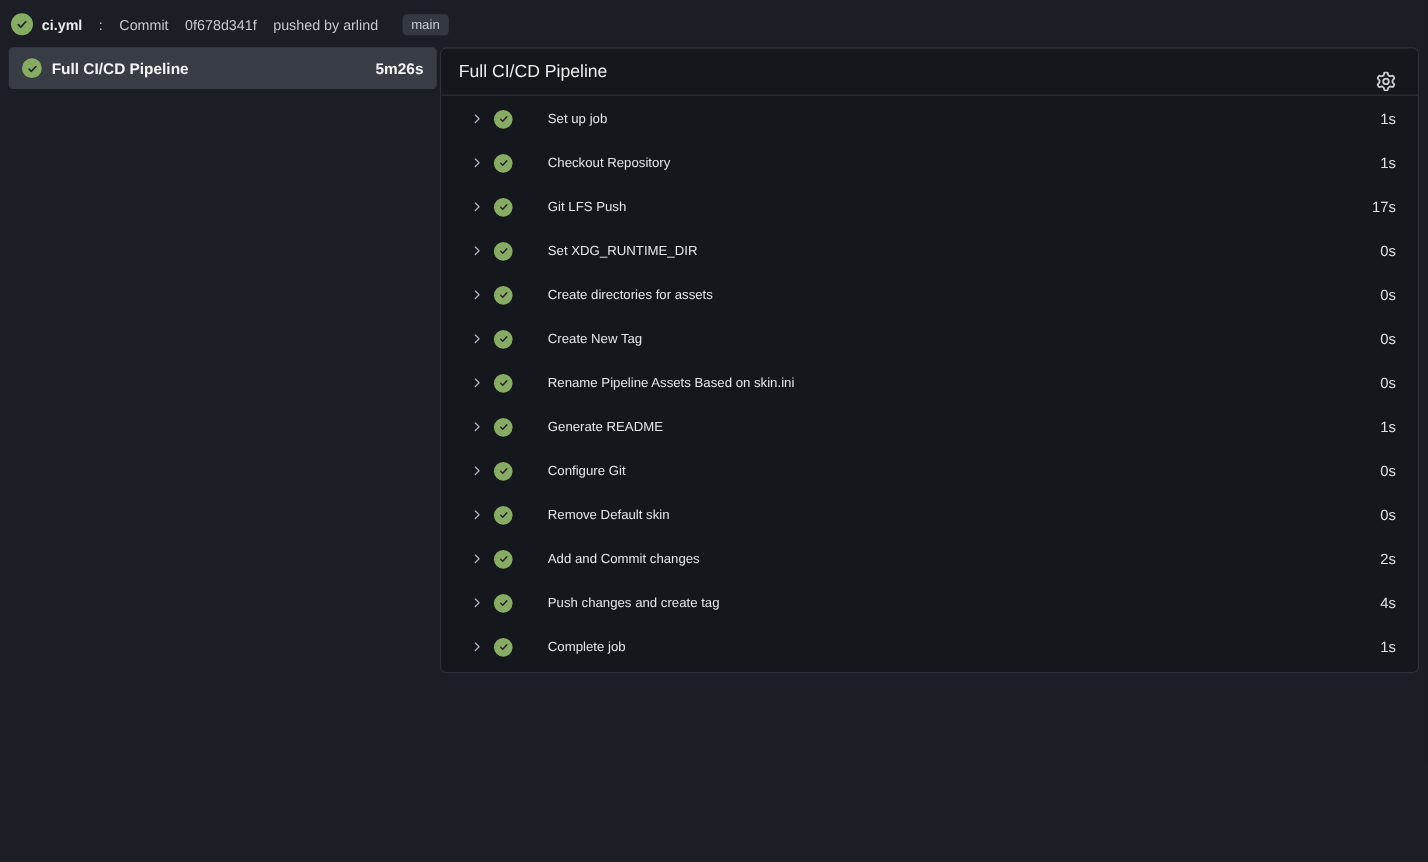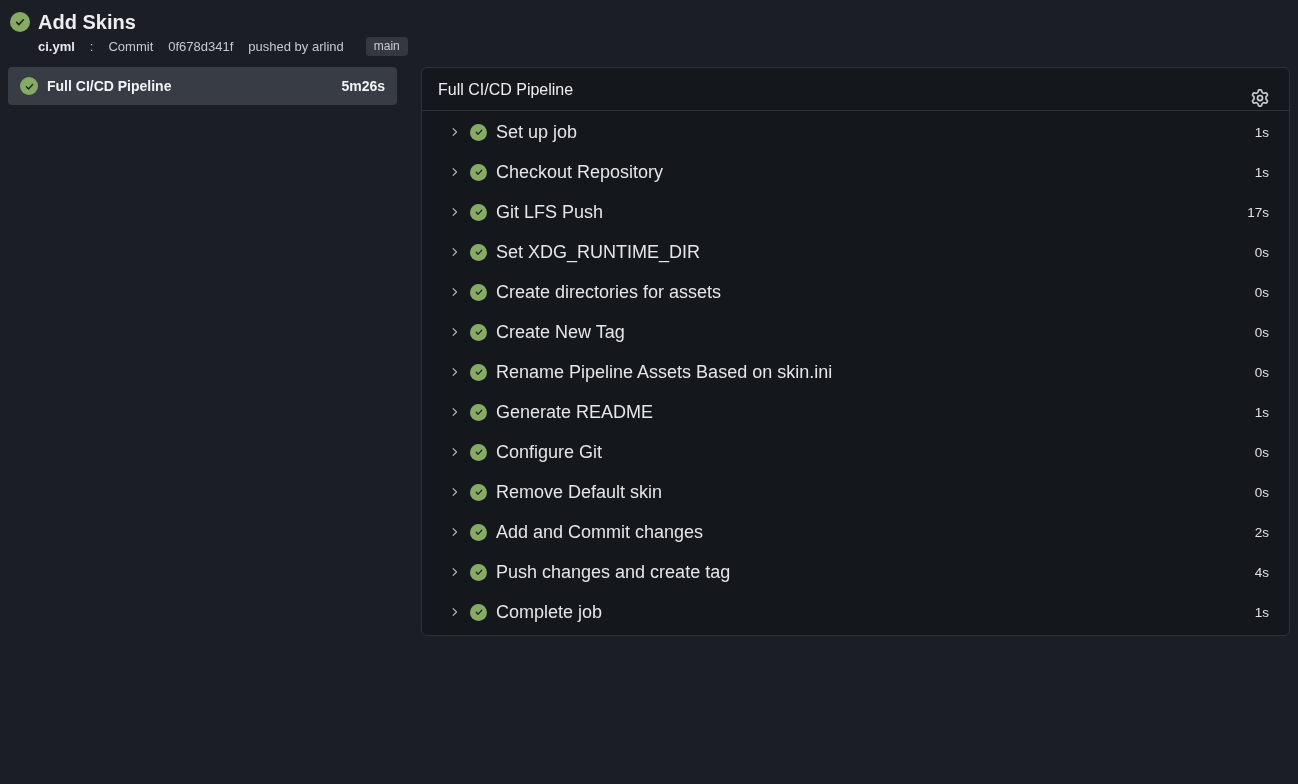--- a/index.html
+++ b/index.html
@@ -43,21 +43,21 @@
   .wf-file { font-weight: 700; color: #e8eaec; }
   .branch-badge {
     margin-left: 7px;
     background: var(--badge_bg); color: #c9ccd1;
     font-size: 12px; line-height: 1;
     padding: 3px 8px 4px; border-radius: 4px;
     cursor: pointer;
   }
 
   
-  .content { display: flex; gap: 24px; margin-top: 11px; align-items: flex-start; justify-content: flex-end; }
+  .content { display: flex; gap: 3px; margin-top: 11px; align-items: flex-start; justify-content: flex-end; }
 
   .jobs-sidebar { width: 389px; flex: none; }
   .job-item {
     height: 38px;
     display: flex; align-items: center; gap: 9px;
     padding: 0 12px;
     background: var(--selected_bg);
     border-radius: 4px;
     cursor: pointer;
   }
@@ -91,34 +91,33 @@
   .steps-list { padding: 1px 0 3px; }
   .step-row {
     height: 40px;
     display: flex; align-items: center;
     padding: 0 20px 0 27px;
     gap: 9px;
     cursor: pointer;
   }
   .chevron { color: #aeb4bb; flex: none; display: inline-flex; }
   .step-row .status-circle { width: 17px; height: 17px; }
-  .step-name { font-size: 18px; color: var(--text_primary); }
+  .step-name { font-size: 12px; color: var(--text_primary); margin-left: 23px; }
   .step-duration { margin-left: auto; font-size: 13.5px; color: #dfe1e4; }
 </style>
 </head>
 <body>
 
 <div class="run-header">
   <span class="status-circle">
     <svg width="12" height="12" viewBox="0 0 16 16">
       <path d="M3.5 8.5l3 3 6-6.5" stroke="#20242b" stroke-width="2.1" fill="none" stroke-linecap="round" stroke-linejoin="round"></path>
     </svg>
   </span>
   <div class="run-titles">
-    <div class="run-title">Add Skins</div>
     <div class="run-subtitle">
       <span class="wf-file">ci.yml</span>
         <span>: </span>
         <span>Commit </span>
         <span>0f678d341f</span>
         <span> pushed by arlind</span>
       <span class="branch-badge">main</span>
     </div>
   </div>
 </div>

